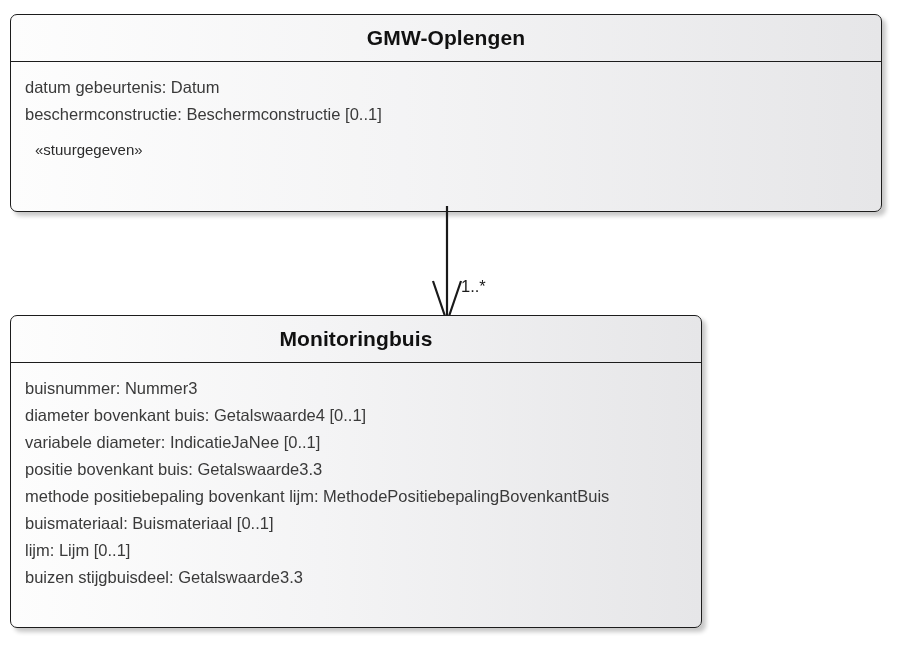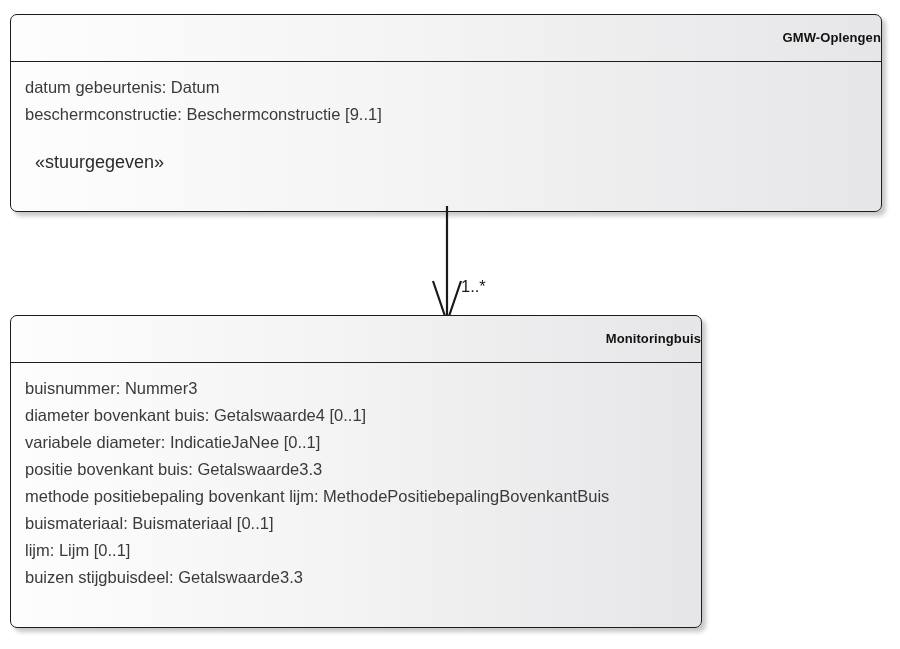--- a/index.html
+++ b/index.html
@@ -32,22 +32,22 @@
     border: 1.6px solid #1c1c1c;
     border-radius: 7px;
     background: linear-gradient(to right, #fdfdfd 0%, #f4f4f5 45%, #e6e6e8 100%);
     box-shadow: 4px 4px 4px rgba(0, 0, 0, 0.22);
     overflow: hidden;
   }
 
   .uml-class-header {
     height: 46px;
     line-height: 46px;
-    text-align: right;
-    font-size: 13px;
+    text-align: center;
+    font-size: 21px;
     font-weight: bold;
     letter-spacing: 0.1px;
     border-bottom: 1.6px solid #1c1c1c;
     color: #111111;
     white-space: nowrap;
   }
 
   .uml-class-body {
     padding: 12px 0 12px 0;
   }
@@ -55,23 +55,23 @@
   .uml-attr {
     font-size: 16.5px;
     line-height: 27px;
     padding-left: 14px;
     white-space: nowrap;
     color: #3a3a3a;
   }
 
   .uml-attr.stereotype {
     padding-left: 24px;
-    font-size: 18px;
+    font-size: 15px;
     line-height: 30px;
-    margin-top: 19px;
+    margin-top: 7px;
     color: #2b2b2b;
   }
 
   
   #class-gmw-oplengen {
     left: 10px;
     top: 14px;
     width: 872px;
     height: 198px;
   }
@@ -105,21 +105,21 @@
 </style>
 </head>
 <body>
 
 <div id="diagram-canvas">
 
   <div class="uml-class" id="class-gmw-oplengen">
     <div class="uml-class-header">GMW-Oplengen</div>
     <div class="uml-class-body">
       <div class="uml-attr">datum gebeurtenis: Datum</div>
-      <div class="uml-attr">beschermconstructie: Beschermconstructie [9..1]</div>
+      <div class="uml-attr">beschermconstructie: Beschermconstructie [0..1]</div>
       <div class="uml-attr stereotype">«stuurgegeven»</div>
     </div>
   </div>
 
   <svg id="association-connector" viewBox="0 0 180 118">
     <line x1="47" y1="0" x2="47" y2="116" stroke="#1a1a1a" stroke-width="2.2"></line>
     <polyline points="33,75 47,116 61,75" fill="none" stroke="#1a1a1a" stroke-width="2.2" stroke-linecap="butt" stroke-linejoin="miter"></polyline>
   </svg>
 
   <div id="association-multiplicity">1..*</div>

